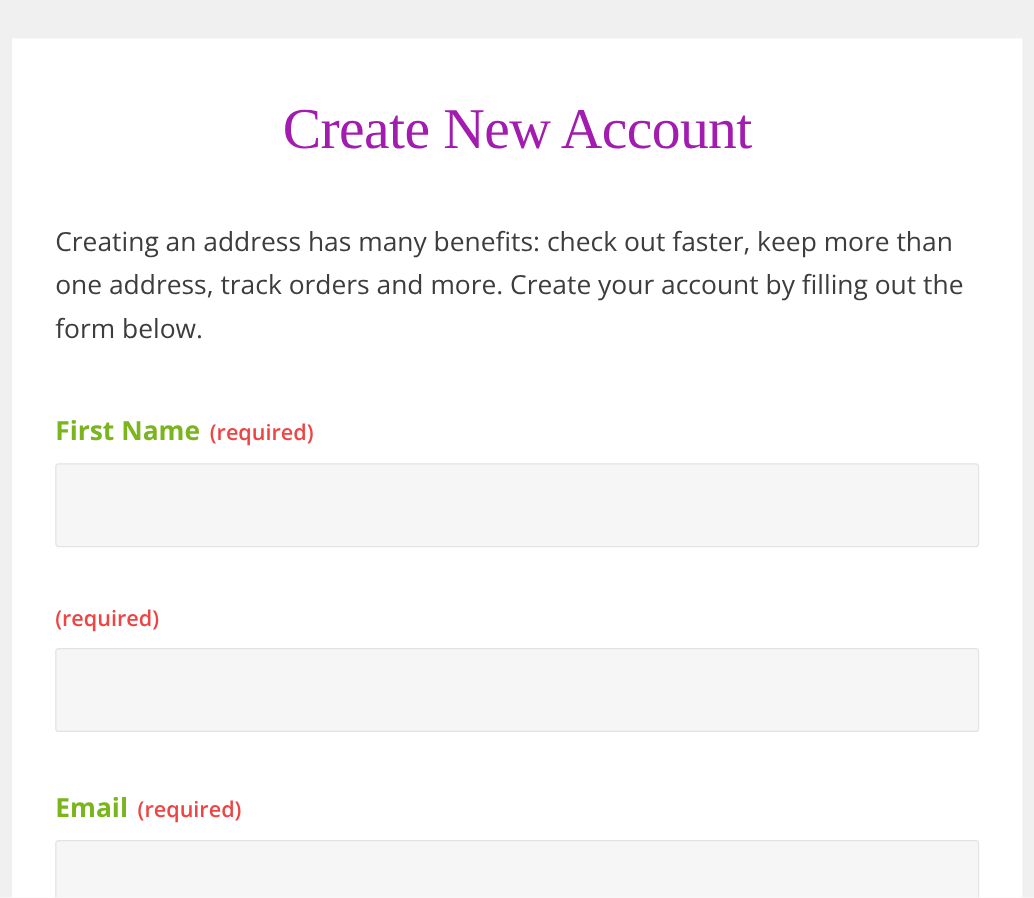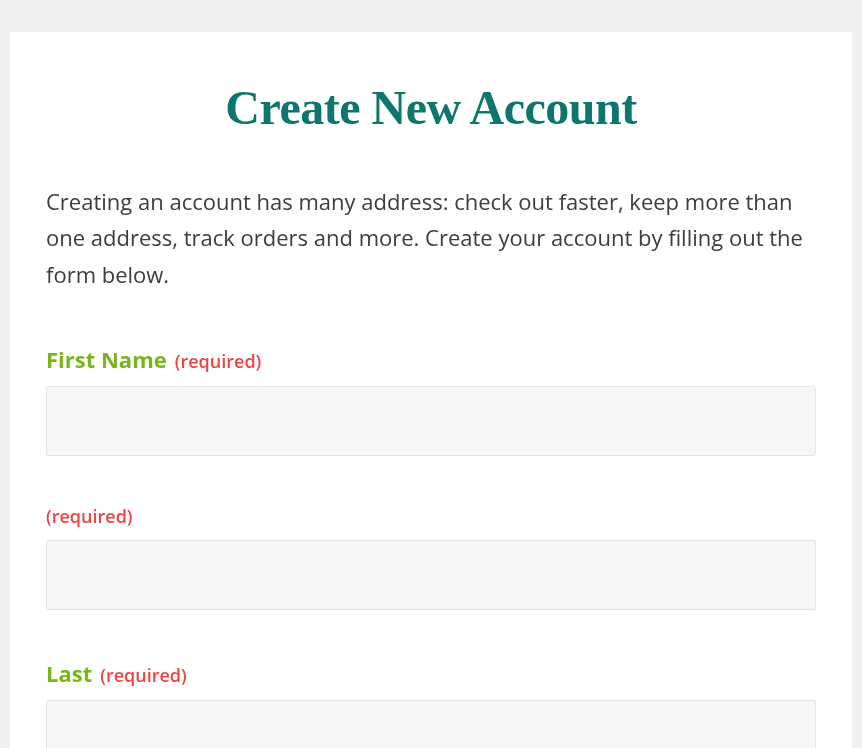--- a/index.html
+++ b/index.html
@@ -22,22 +22,22 @@
     
     .form-card {
       background-color: #ffffff;
       padding: 48px 36px 36px 36px;
       min-height: 720px;
     }
     
     .page-title {
       font-family: Georgia, "Times New Roman", serif;
       font-size: 48px;
-      font-weight: 700;
-      color: #0f766e;
+      font-weight: 400;
+      color: #a21caf;
       text-align: center;
       margin-bottom: 48px;
       letter-spacing: -0.5px;
     }
     
     .intro-text {
       font-size: 22px;
       line-height: 1.65;
       color: #3d3d3d;
       margin-bottom: 52px;
@@ -81,39 +81,39 @@
     }
   </style>
 </head>
 <body>
 
 <div class="page-container">
   <div class="form-card">
 
     <h1 class="page-title">Create New Account</h1>
 
-    <p class="intro-text">Creating an account has many address: check out faster, keep more than one address, track orders and more. Create your account by filling out the form below.</p>
+    <p class="intro-text">Creating an address has many benefits: check out faster, keep more than one address, track orders and more. Create your account by filling out the form below.</p>
 
     <div class="form-field">
       <div class="field-label-row">
         <span class="field-label">First Name</span>
         <span class="required-text">(required)</span>
       </div>
       <input type="text" class="text-input" value="" style="">
     </div>
 
     <div class="form-field">
       <div class="field-label-row">
         <span class="required-text">(required)</span>
       </div>
       <input type="text" class="text-input" value="" style="">
     </div>
 
     <div class="form-field">
       <div class="field-label-row">
-        <span class="field-label">Last</span>
+        <span class="field-label">Email</span>
         <span class="required-text">(required)</span>
       </div>
       <input type="email" class="text-input" value="" style="">
     </div>
 
   </div>
 </div>
 
 </body></html>

